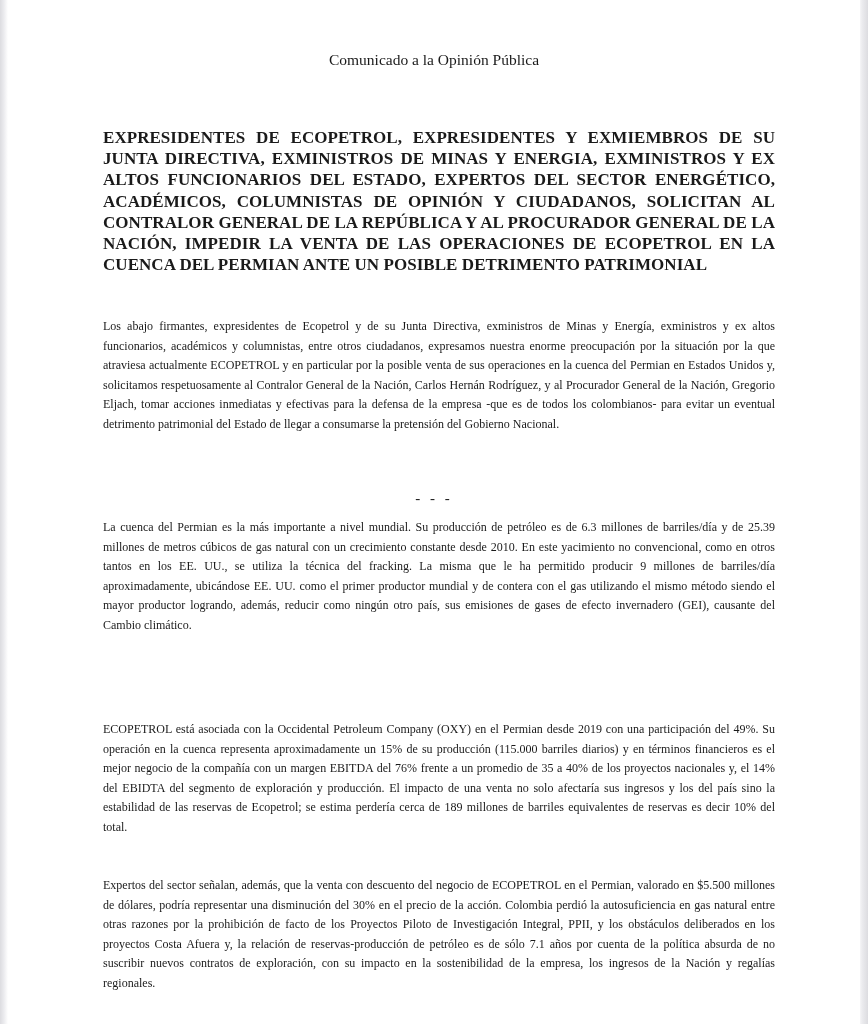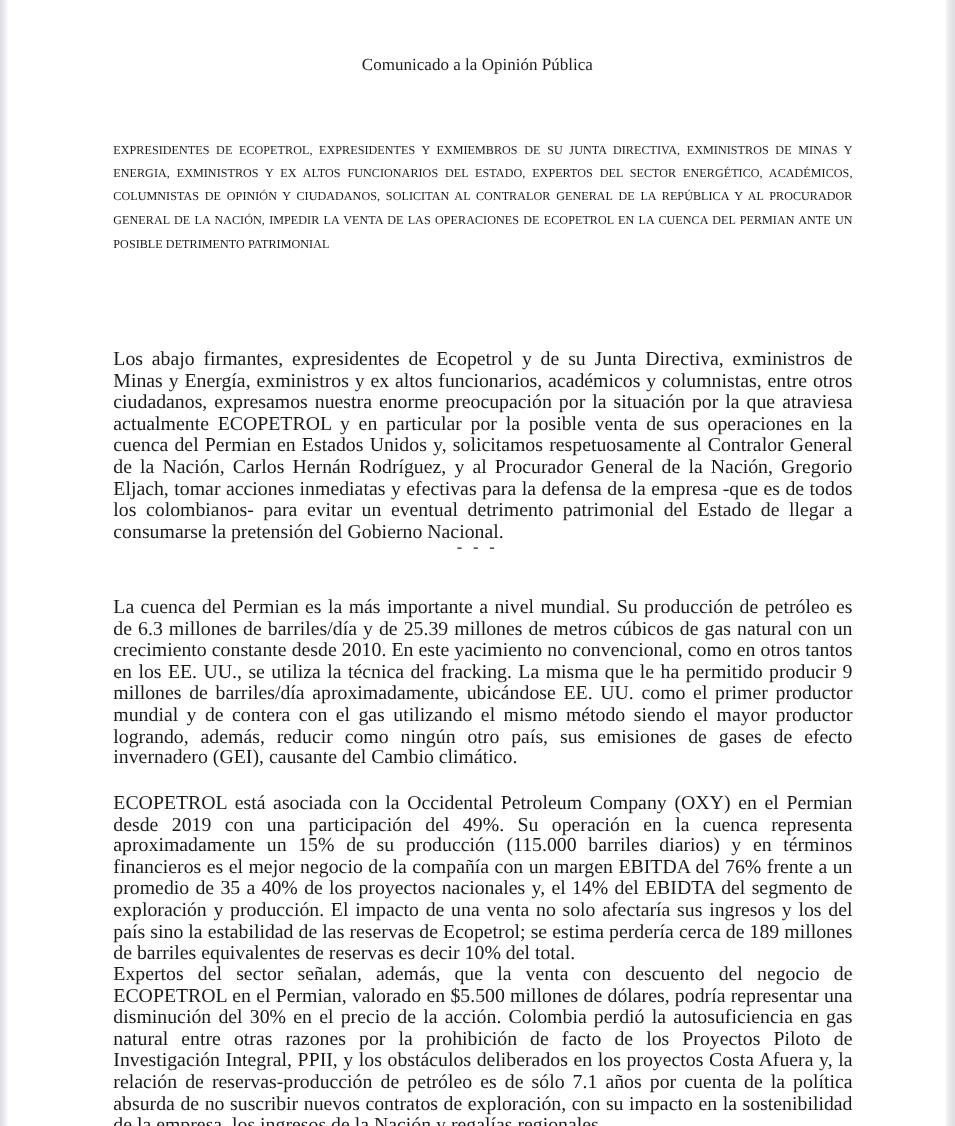--- a/index.html
+++ b/index.html
@@ -33,47 +33,47 @@
       width: 852px;
       text-align: center;
       font-size: 15.5px;
       line-height: 20px;
     }
     .title {
       position: absolute;
       top: 127px;
       left: 95px;
       width: 672px;
-      font-weight: normal;
-      font-size: 11px;
+      font-weight: bold;
+      font-size: 17px;
       line-height: 21.2px;
       text-align: justify;
       text-align-last: left;
       letter-spacing: 0.05px;
     }
     .para {
       position: absolute;
       left: 95px;
       width: 672px;
-      font-size: 18px;
+      font-size: 12px;
       line-height: 19.6px;
       text-align: justify;
       margin: 0;
     }
     .p1 { top: 317px; }
     .sep {
       position: absolute;
       top: 490px;
       left: 0;
       width: 852px;
       text-align: center;
       font-size: 15px;
       letter-spacing: 3px;
     }
-    .p2 { top: 542px; }
+    .p2 { top: 518px; }
     .p3 { top: 720px; }
     .p4 { top: 876px; }
   </style>
 </head>
 <body>
 
 <div class="frame">
   <div class="page">
     <div class="header">
       <div>Comunicado a la Opinión Pública</div>

